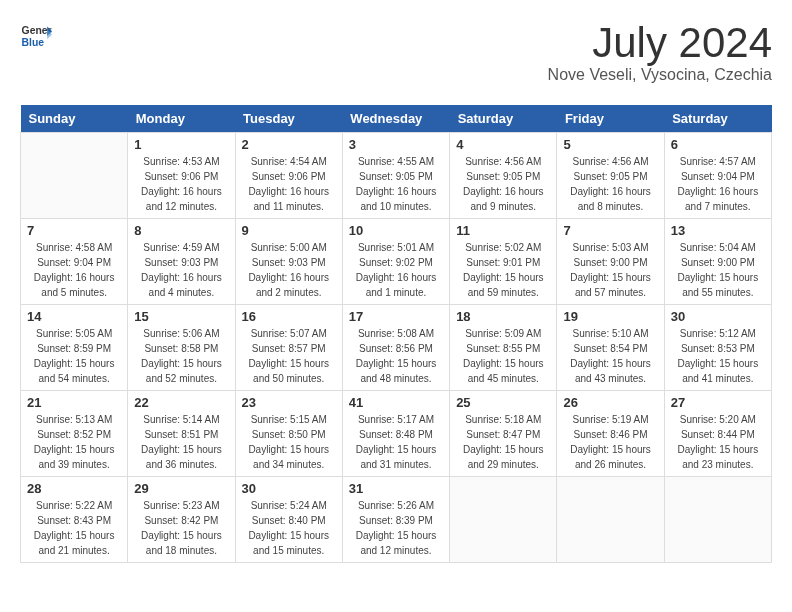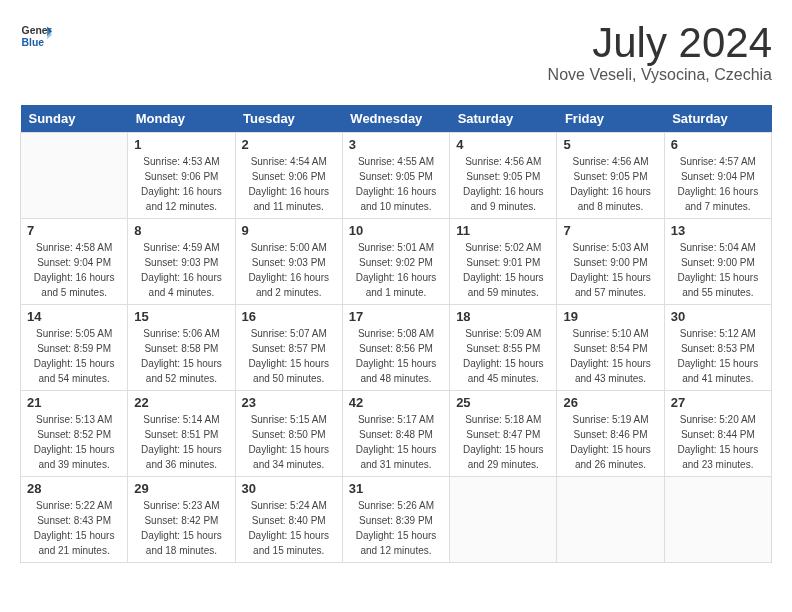--- a/index.html
+++ b/index.html
@@ -205,21 +205,21 @@
         </td>
         <td>
           <span class="day-num">22</span>
           <div class="day-info">Sunrise: 5:14 AM<br>Sunset: 8:51 PM<br>Daylight: 15 hours<br>and 36 minutes.</div>
         </td>
         <td>
           <span class="day-num">23</span>
           <div class="day-info">Sunrise: 5:15 AM<br>Sunset: 8:50 PM<br>Daylight: 15 hours<br>and 34 minutes.</div>
         </td>
         <td>
-          <span class="day-num">42</span>
+          <span class="day-num">41</span>
           <div class="day-info">Sunrise: 5:17 AM<br>Sunset: 8:48 PM<br>Daylight: 15 hours<br>and 31 minutes.</div>
         </td>
         <td>
           <span class="day-num">25</span>
           <div class="day-info">Sunrise: 5:18 AM<br>Sunset: 8:47 PM<br>Daylight: 15 hours<br>and 29 minutes.</div>
         </td>
         <td>
           <span class="day-num">26</span>
           <div class="day-info">Sunrise: 5:19 AM<br>Sunset: 8:46 PM<br>Daylight: 15 hours<br>and 26 minutes.</div>
         </td>

